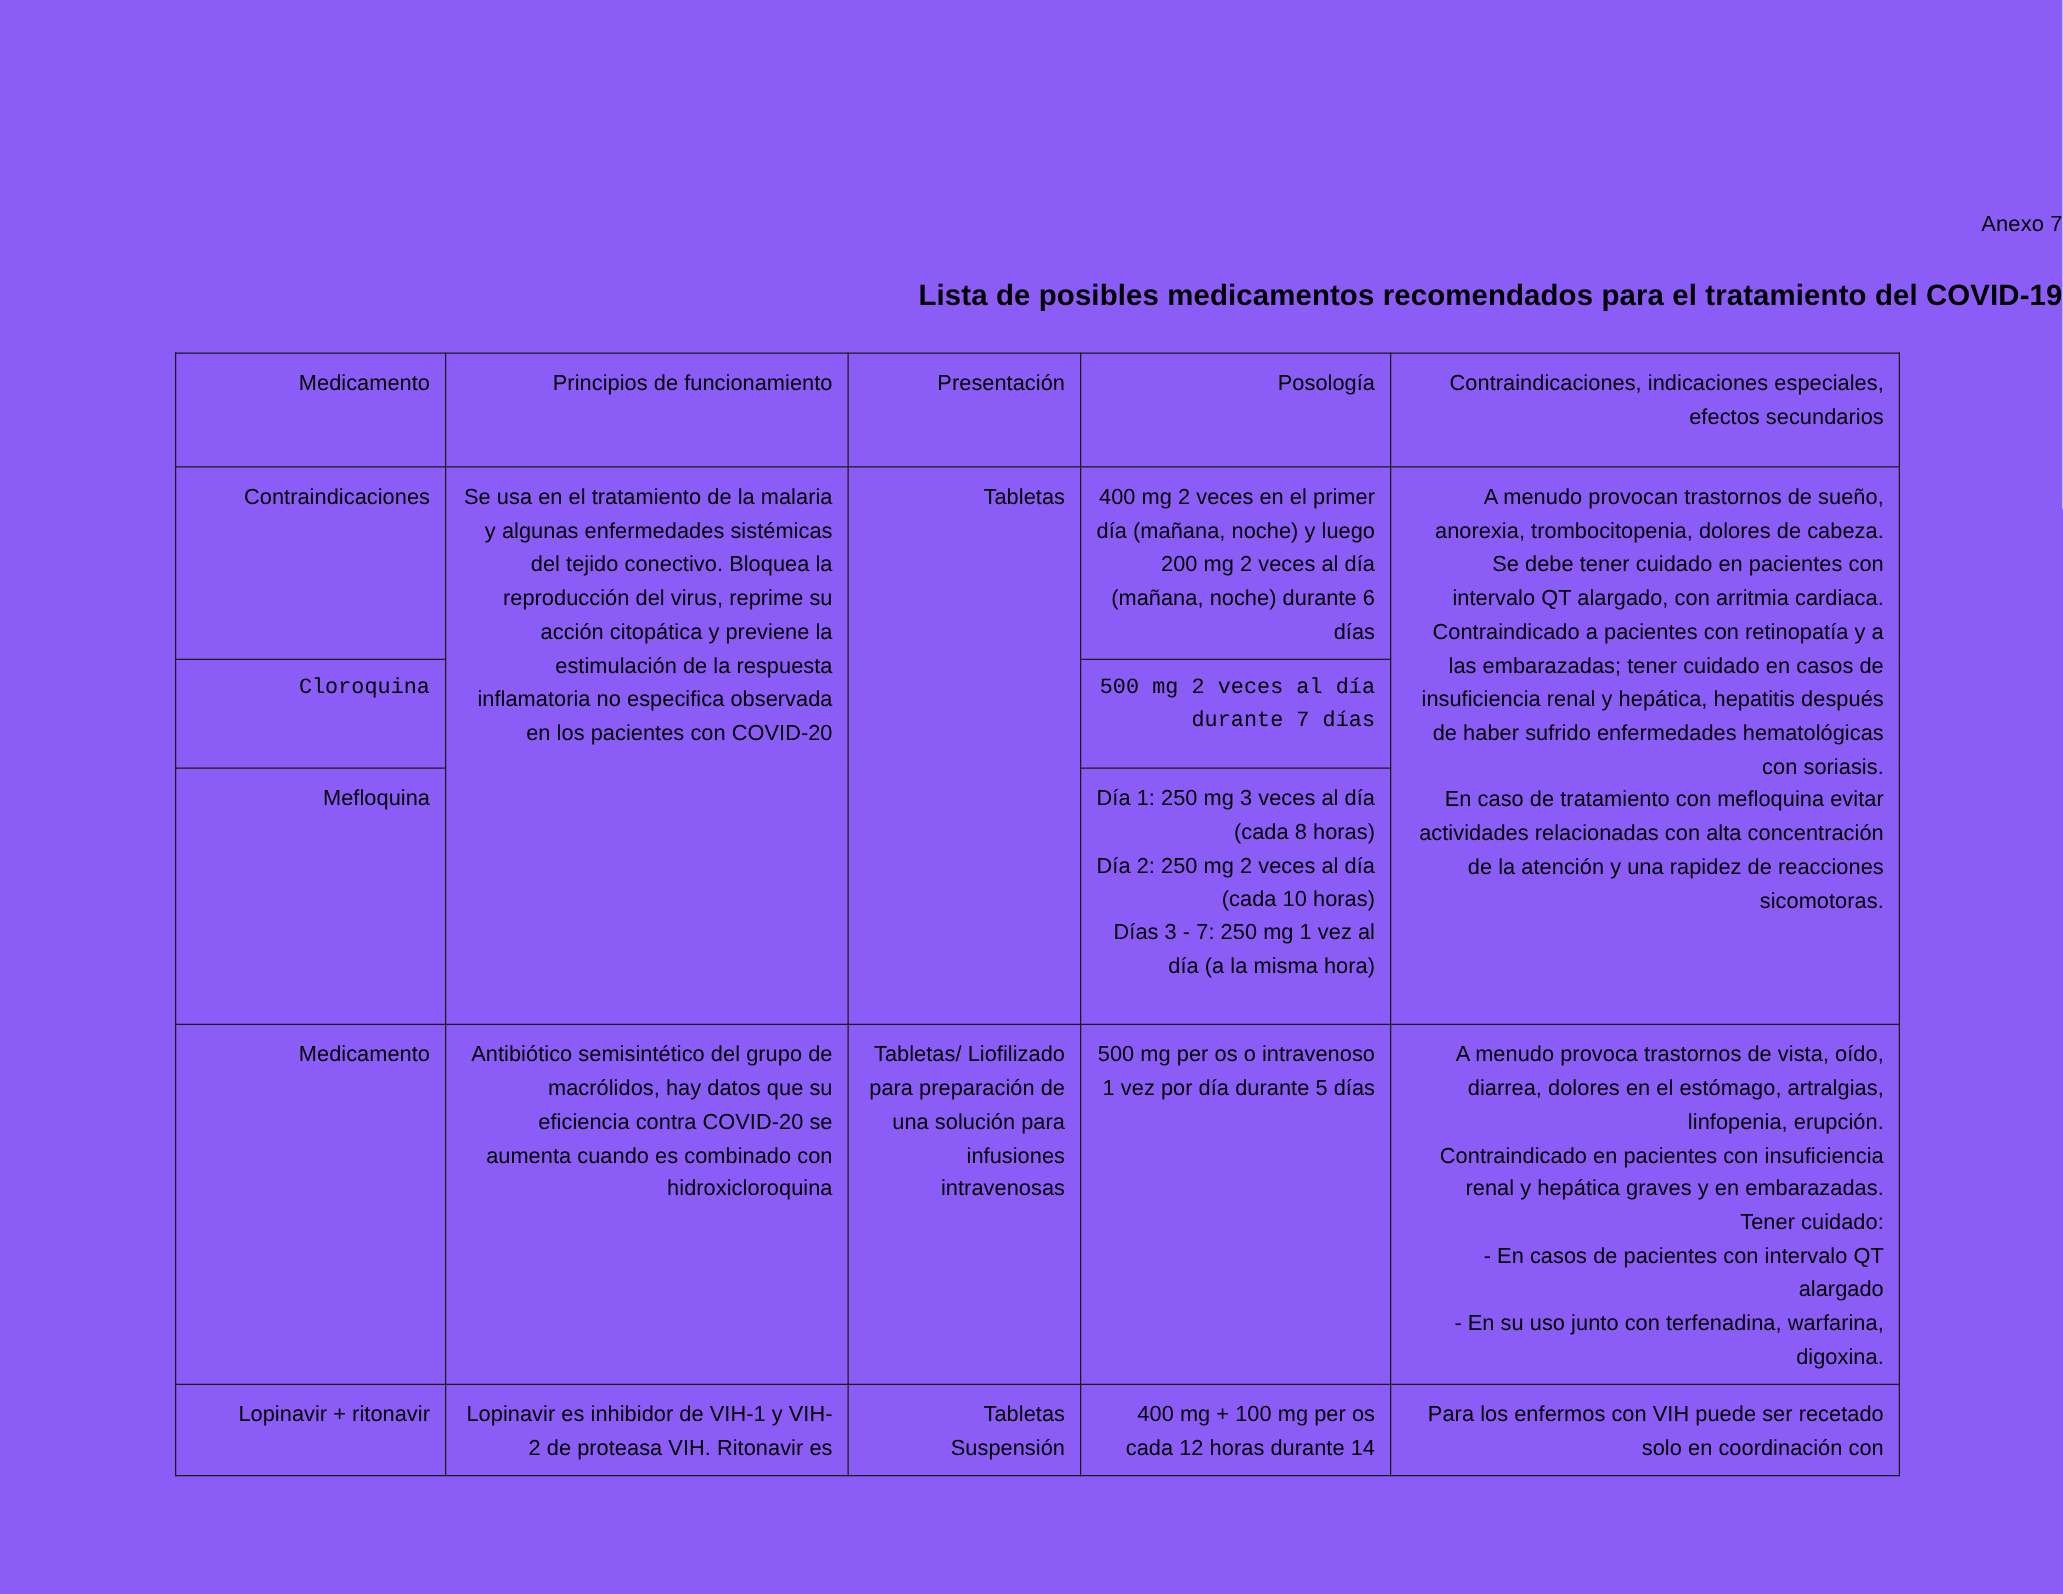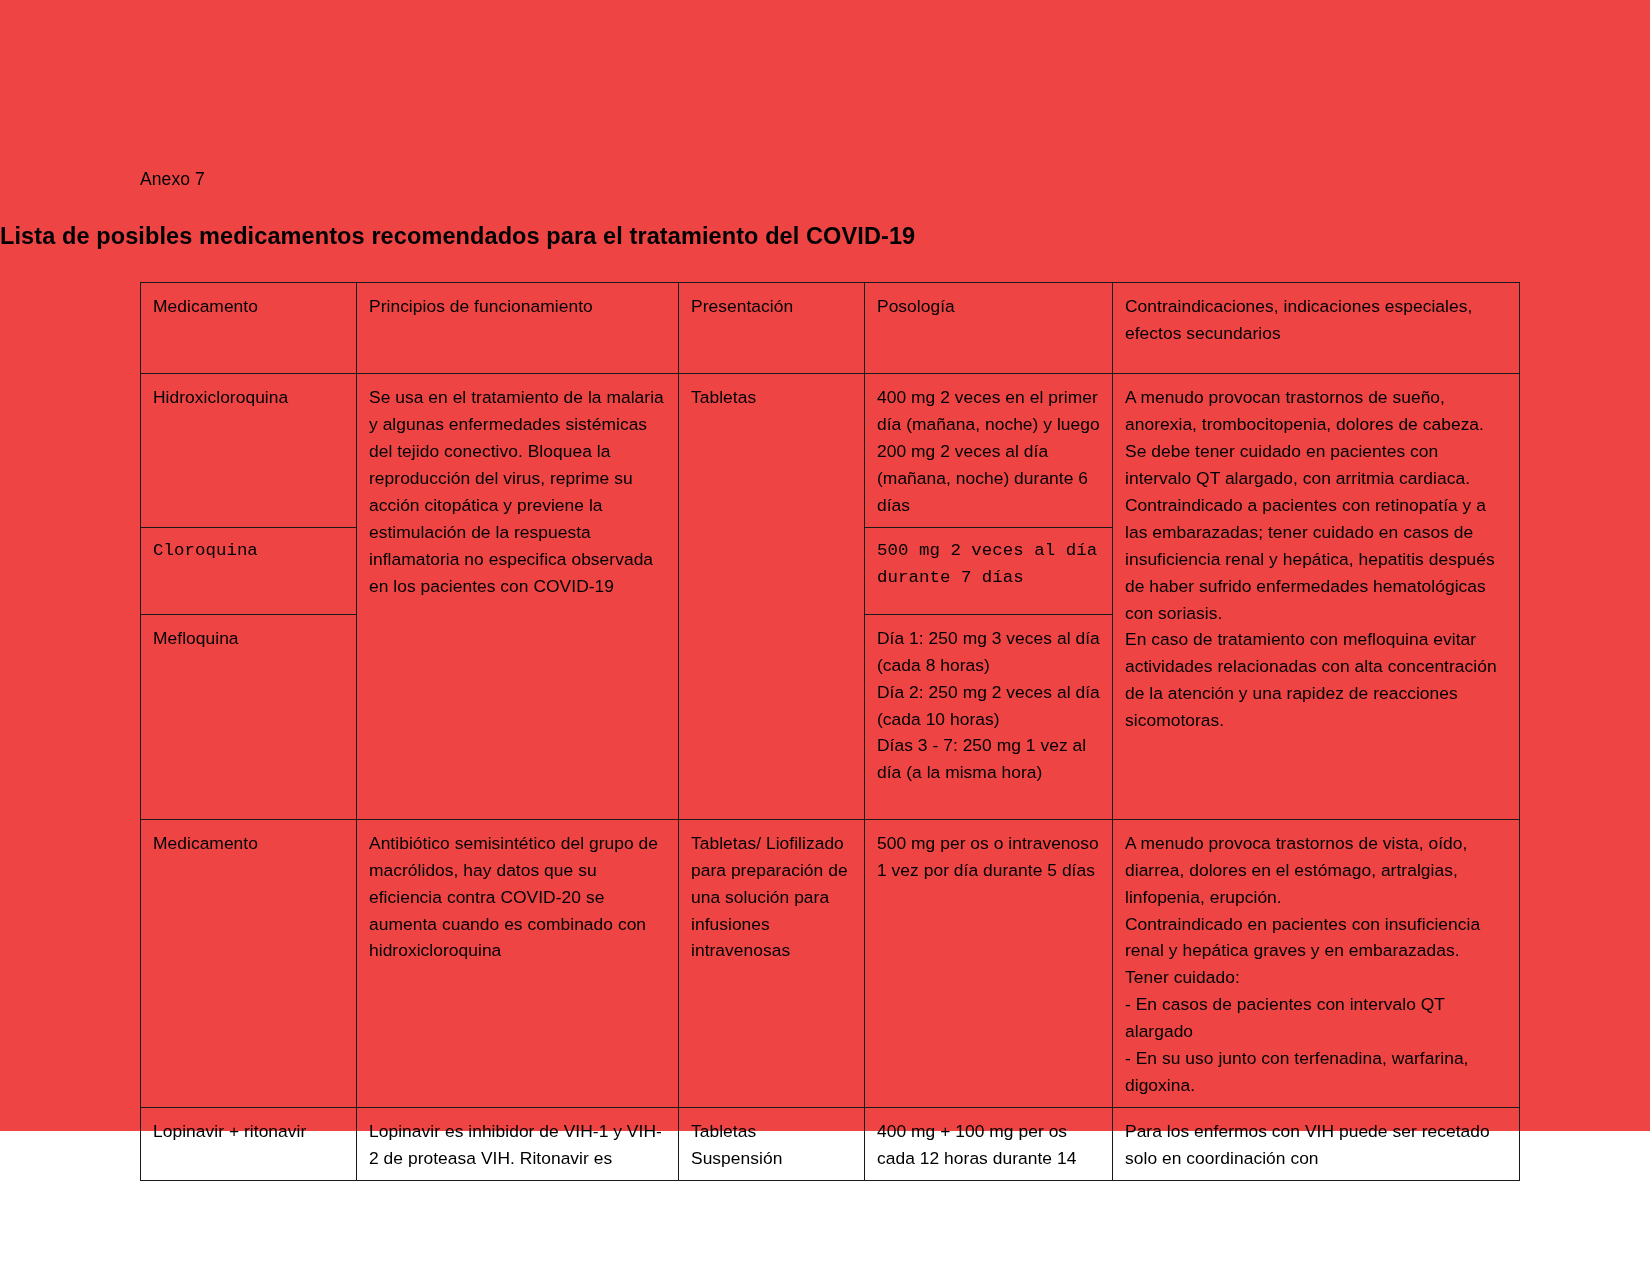--- a/index.html
+++ b/index.html
@@ -10,24 +10,25 @@
   body {
     width: 1650px;
     height: 1275px;
     font-family: "Liberation Sans", sans-serif;
     color: #000000;
     -webkit-font-smoothing: antialiased;
   }
   .page {
     position: relative;
     width: 1650px;
-    height: 1131px;
+    height: 1275px;
     box-sizing: border-box;
     padding: 168px 0 0 0;
-    background: #ef4444;
+    background: #8b5cf6;
+    text-align: right;
   }
   .anexo {
     margin-left: 140px;
     font-size: 17.5px;
     line-height: 1.3;
     letter-spacing: 0.1px;
   }
   .doc-title {
     margin-top: 32px;
     font-size: 23.5px;
@@ -85,22 +86,22 @@
     <tbody>
       <tr class="r-head">
         <td class="cell-text">Medicamento</td>
         <td class="cell-text">Principios de funcionamiento</td>
         <td class="cell-text">Presentación</td>
         <td class="cell-text">Posología</td>
         <td class="cell-text">Contraindicaciones, indicaciones especiales, efectos secundarios</td>
       </tr>
 
       <tr class="r-hidroxi">
-        <td class="cell-text">Hidroxicloroquina</td>
-        <td rowspan="3" class="cell-text">Se usa en el tratamiento de la malaria y algunas enfermedades sistémicas del tejido conectivo. Bloquea la reproducción del virus, reprime su acción citopática y previene la estimulación de la respuesta inflamatoria no especifica observada en los pacientes con COVID-19</td>
+        <td class="cell-text">Contraindicaciones</td>
+        <td rowspan="3" class="cell-text">Se usa en el tratamiento de la malaria y algunas enfermedades sistémicas del tejido conectivo. Bloquea la reproducción del virus, reprime su acción citopática y previene la estimulación de la respuesta inflamatoria no especifica observada en los pacientes con COVID-20</td>
         <td rowspan="3" class="cell-text">Tabletas</td>
         <td class="cell-text">400 mg 2 veces en el primer día (mañana, noche) y luego 200 mg 2 veces al día (mañana, noche) durante 6 días</td>
         <td rowspan="3" class="cell-text">A menudo provocan trastornos de sueño, anorexia, trombocitopenia, dolores de cabeza.
 Se debe tener cuidado en pacientes con intervalo QT alargado, con arritmia cardiaca. Contraindicado a pacientes con retinopatía y a las embarazadas; tener cuidado en casos de insuficiencia renal y hepática, hepatitis después de haber sufrido enfermedades hematológicas con soriasis.
 En caso de tratamiento con mefloquina evitar actividades relacionadas con alta concentración de la atención y una rapidez de reacciones sicomotoras.</td>
       </tr>
 
       <tr class="r-cloro">
         <td class="cell-text">Cloroquina</td>
         <td class="cell-text">500 mg 2 veces al día durante 7 días</td>

